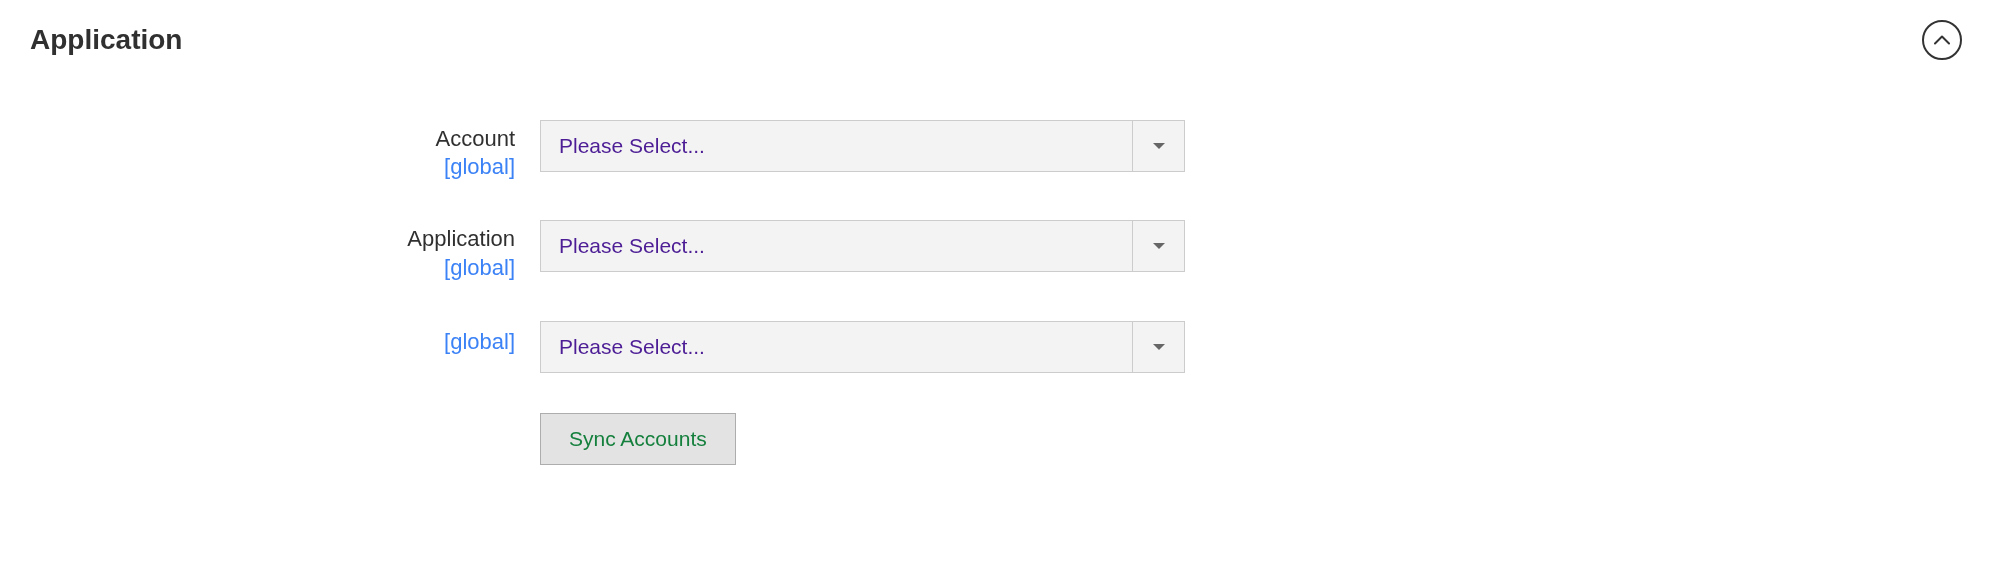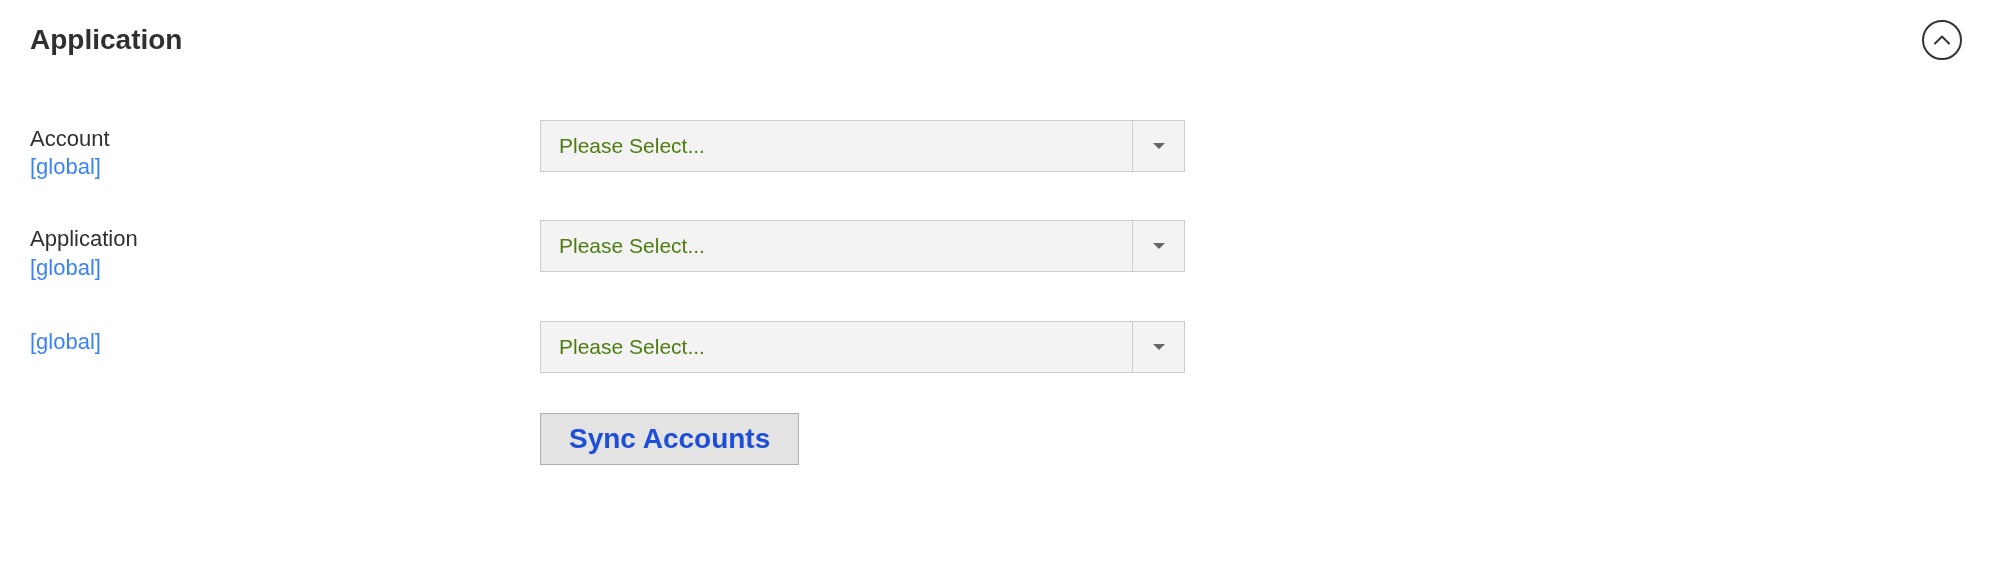--- a/index.html
+++ b/index.html
@@ -39,21 +39,21 @@
       width: 16px;
       height: 10px;
     }
     .form-row {
       display: flex;
       align-items: flex-start;
       margin-bottom: 40px;
     }
     .label-col {
       width: 510px;
-      text-align: left;
+      text-align: right;
       padding-right: 25px;
       padding-top: 6px;
     }
     .field-label {
       font-size: 22px;
       color: #303030;
       line-height: 1.2;
     }
     .field-scope {
       font-size: 22px;
@@ -70,21 +70,21 @@
       height: 52px;
       border: 1px solid #cccccc;
       background: #f3f3f3;
     }
     .select-value {
       flex: 1;
       padding: 0 18px;
       display: flex;
       align-items: center;
       font-size: 21px;
-      color: #4d7c0f;
+      color: #4c1d95;
       border: none;
       background: transparent;
       outline: none;
       cursor: pointer;
     }
     .select-arrow {
       width: 52px;
       border-left: 1px solid #cccccc;
       display: flex;
       align-items: center;
@@ -94,23 +94,23 @@
     .select-arrow svg {
       width: 14px;
       height: 10px;
       fill: #666666;
     }
     .sync-btn {
       height: 52px;
       padding: 0 28px;
       background: #e3e3e3;
       border: 1px solid #adadad;
-      font-size: 28px;
-      font-weight: 700;
-      color: #1d4ed8;
+      font-size: 21px;
+      font-weight: 400;
+      color: #15803d;
       cursor: pointer;
     }
   </style>
 </head>
 <body>
 
 <div class="section-header">
   <h2 class="section-title">Application</h2>
   <button class="collapse-btn">
     <span>

